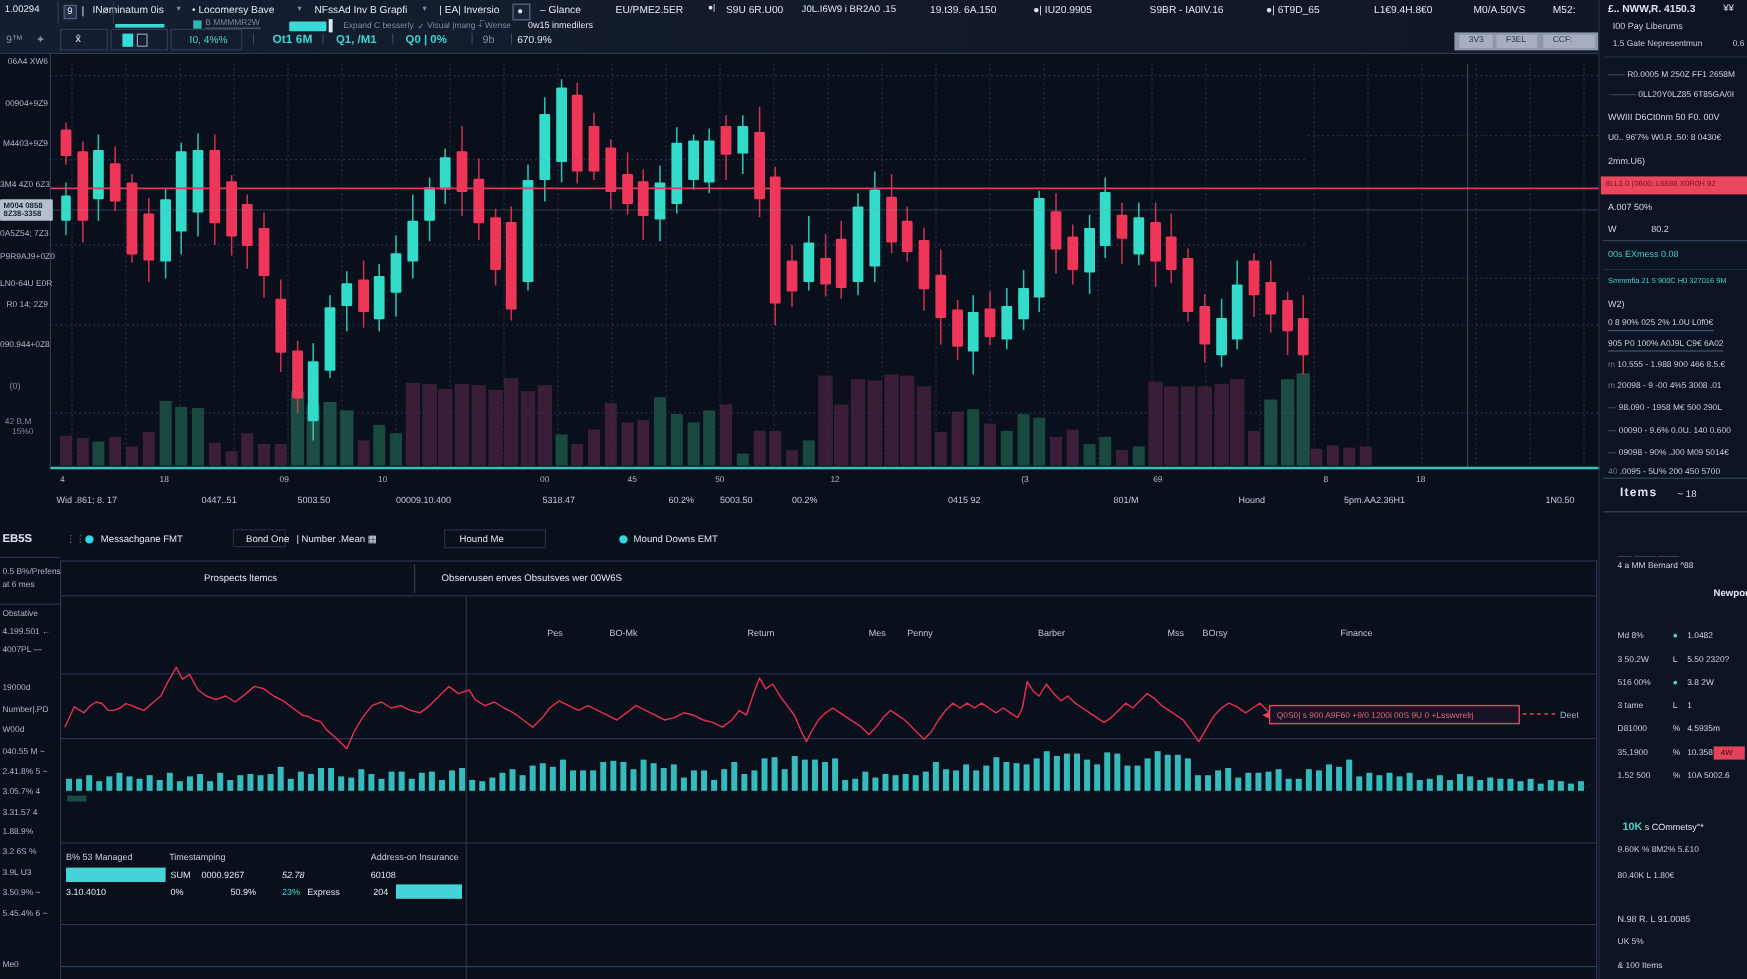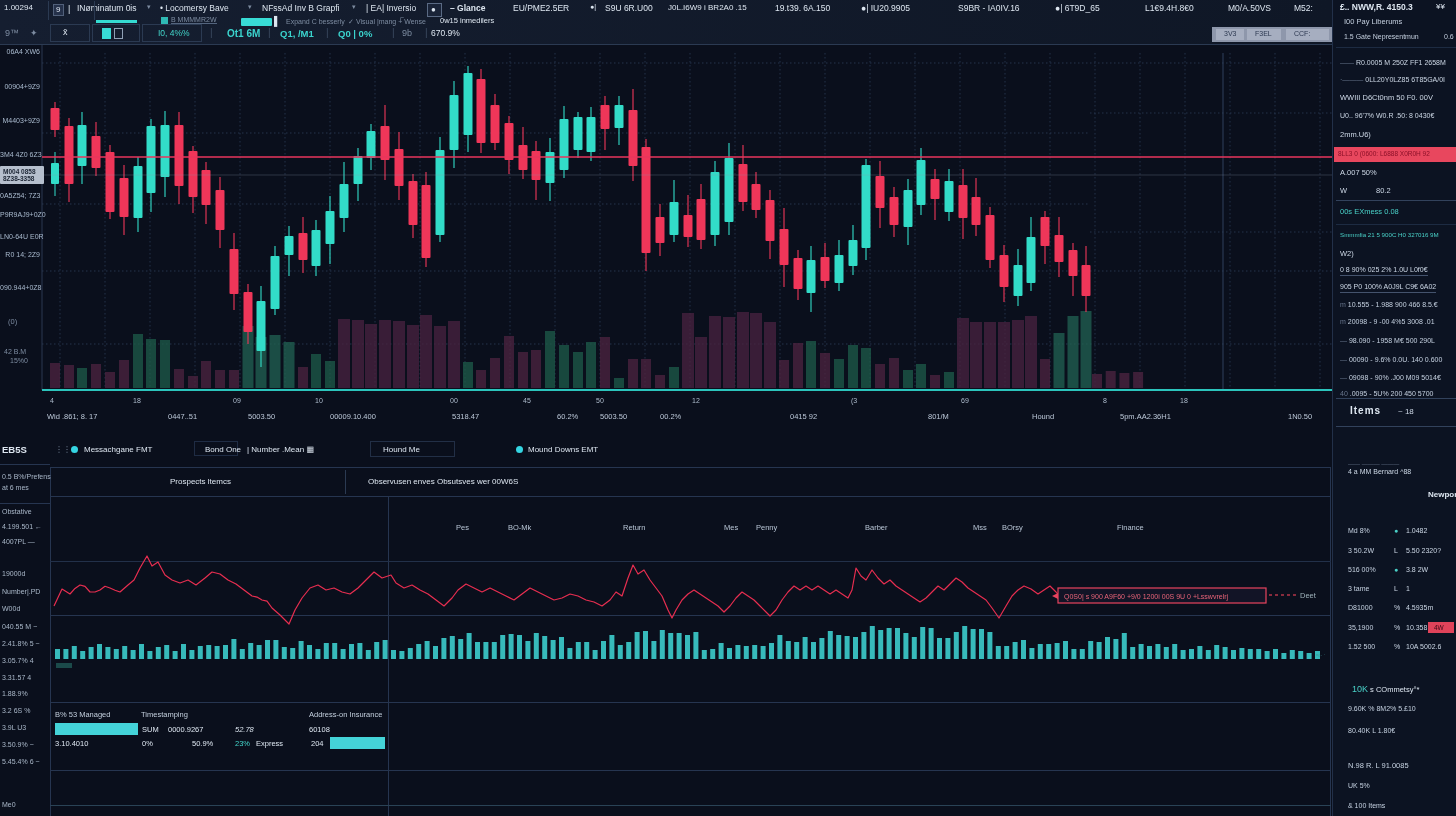--- a/index.html
+++ b/index.html
@@ -12,21 +12,21 @@
 
 <div class="ab" style="left:0;top:0;width:1332px;height:45px;background:linear-gradient(to right,#151e30,#0f1726);border-bottom:1px solid #2b3a52;"></div>
 <div class="ab w" style="left:4px;top:3px;font-size:8px;">1.00294</div>
 <div class="ab w" style="left:77px;top:3px;font-size:8.5px;">INøminatum 0is</div>
 <div class="ab dim" style="left:147px;top:3px;font-size:7px;">▾</div>
 <div class="ab w" style="left:160px;top:3px;font-size:8.5px;">• Locomersy Bave</div>
 <div class="ab dim" style="left:248px;top:3px;font-size:7px;">▾</div>
 <div class="ab w" style="left:262px;top:3px;font-size:8.5px;">NFssAd Inv B Grapfi</div>
 <div class="ab dim" style="left:352px;top:3px;font-size:7px;">▾</div>
 <div class="ab w" style="left:366px;top:3px;font-size:8.5px;">| EA| Inversio</div>
-<div class="ab w" style="left:450px;top:3px;font-size:8.5px;font-weight:bold;">– Glance</div>
+<div class="ab w" style="left:450px;top:3px;font-size:8.5px;">– Glance</div>
 <div class="ab w" style="left:513px;top:3px;font-size:8.5px;">EU/PME2.5ER</div>
 <div class="ab w" style="left:590px;top:3px;font-size:7px;">●|</div>
 <div class="ab w" style="left:605px;top:3px;font-size:8.5px;">S9U 6R.U00</div>
 <div class="ab w" style="left:668px;top:3px;font-size:8px;">J0L.I6W9 i BR2A0 .15</div>
 <div class="ab w" style="left:775px;top:3px;font-size:8.5px;">19.t39. 6A.150</div>
 <div class="ab w" style="left:861px;top:3px;font-size:8.5px;">●| IU20.9905</div>
 <div class="ab w" style="left:958px;top:3px;font-size:8.5px;">S9BR - IA0IV.16</div>
 <div class="ab w" style="left:1055px;top:3px;font-size:8.5px;">●| 6T9D_65</div>
 <div class="ab w" style="left:1145px;top:3px;font-size:8.5px;">L1€9.4H.8€0</div>
 <div class="ab w" style="left:1228px;top:3px;font-size:8.5px;">M0/A.50VS</div>
@@ -670,17 +670,17 @@
 <div class="ab" style="left:1394px;top:604px;font-size:7px;color:#ccd7e5;">%</div>
 <div class="ab" style="left:1406px;top:604px;font-size:7px;color:#ccd7e5;">4.5935m</div>
 <div class="ab" style="left:1348px;top:624px;font-size:7px;color:#c5d1e0;">35,1900</div>
 <div class="ab" style="left:1394px;top:624px;font-size:7px;color:#ccd7e5;">%</div>
 <div class="ab" style="left:1406px;top:624px;font-size:7px;color:#ccd7e5;">10.358</div>
 <div class="ab" style="left:1348px;top:643px;font-size:7px;color:#c5d1e0;">1.52 500</div>
 <div class="ab" style="left:1394px;top:643px;font-size:7px;color:#ccd7e5;">%</div>
 <div class="ab" style="left:1406px;top:643px;font-size:7px;color:#ccd7e5;">10A 5002.6</div>
 <div class="ab" style="left:1428px;top:622px;width:26px;height:11px;background:#e0435a;"></div>
 <div class="ab" style="left:1434px;top:624px;font-size:6.5px;color:#3d0815;">4W</div>
-<div class="ab" style="left:1352px;top:684px;font-size:7.5px;color:#dde6f0;"><span style="color:#49d0c7;font-size:9px;font-weight:normal;">10K</span> s COmmetsy°*</div>
+<div class="ab" style="left:1352px;top:684px;font-size:7.5px;color:#dde6f0;"><span style="color:#49d0c7;font-size:9px;font-weight:bold;">10K</span> s COmmetsy°*</div>
 <div class="ab" style="left:1348px;top:705px;font-size:7px;color:#c5d1e0;">9.60K  %  8M2% 5.£10</div>
 <div class="ab" style="left:1348px;top:727px;font-size:7px;color:#c5d1e0;">80.40K  L  1.80€</div>
 <div class="ab" style="left:1348px;top:761px;font-size:7.5px;color:#c5d1e0;">N.98 R.  L  91.0085</div>
 <div class="ab" style="left:1348px;top:782px;font-size:7px;color:#c5d1e0;">UK 5%</div>
 <div class="ab" style="left:1348px;top:802px;font-size:7px;color:#c5d1e0;">&amp; 100 Items</div>
 </body></html>

